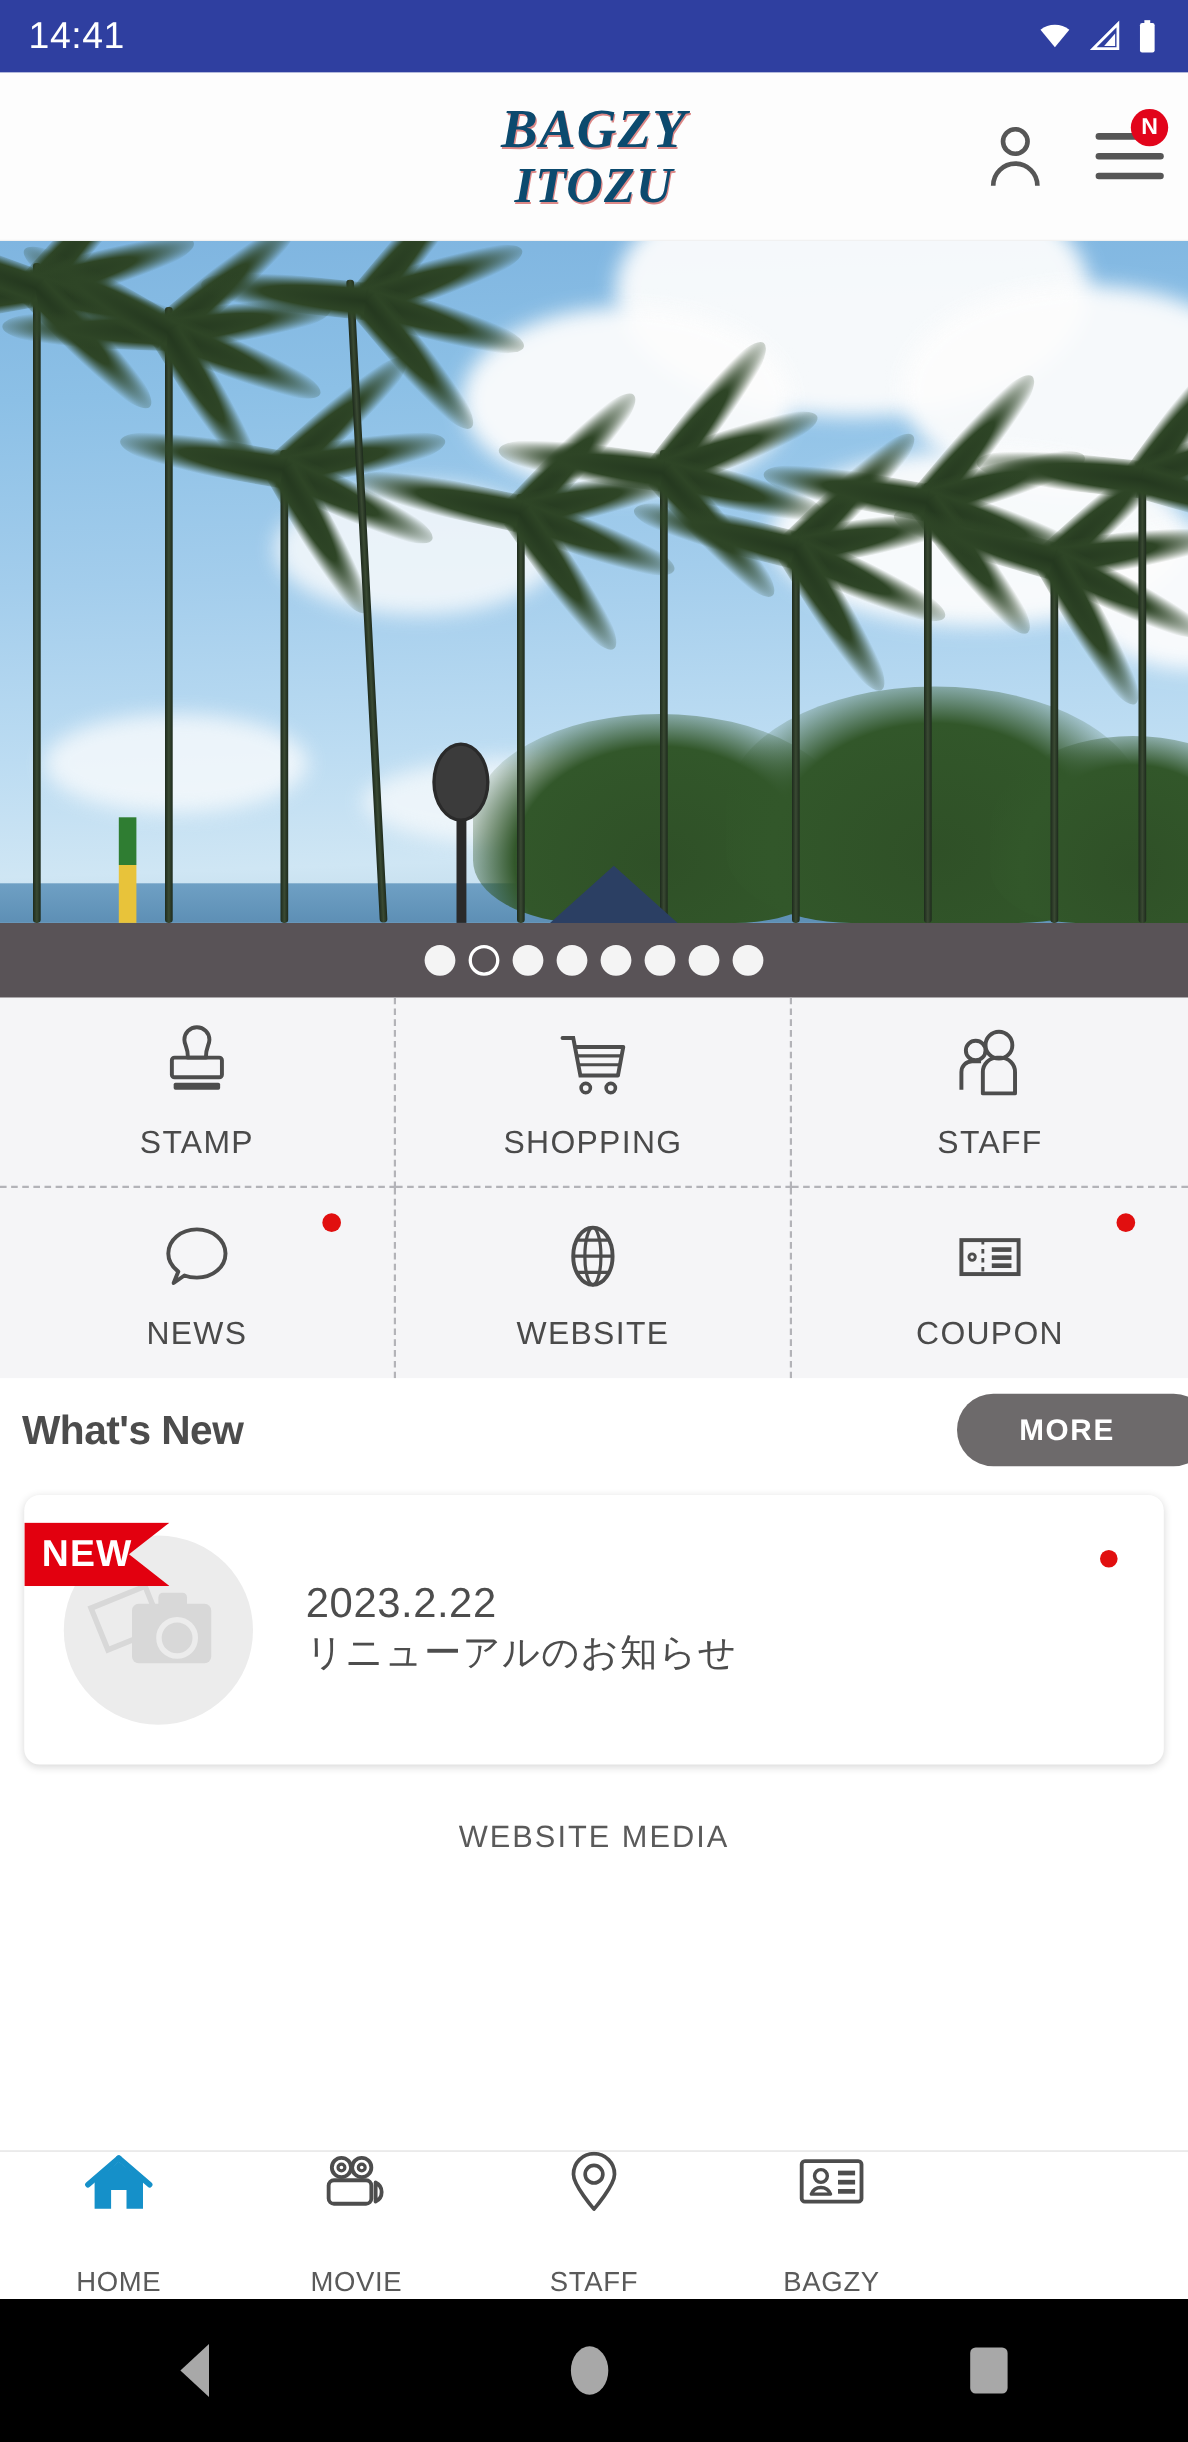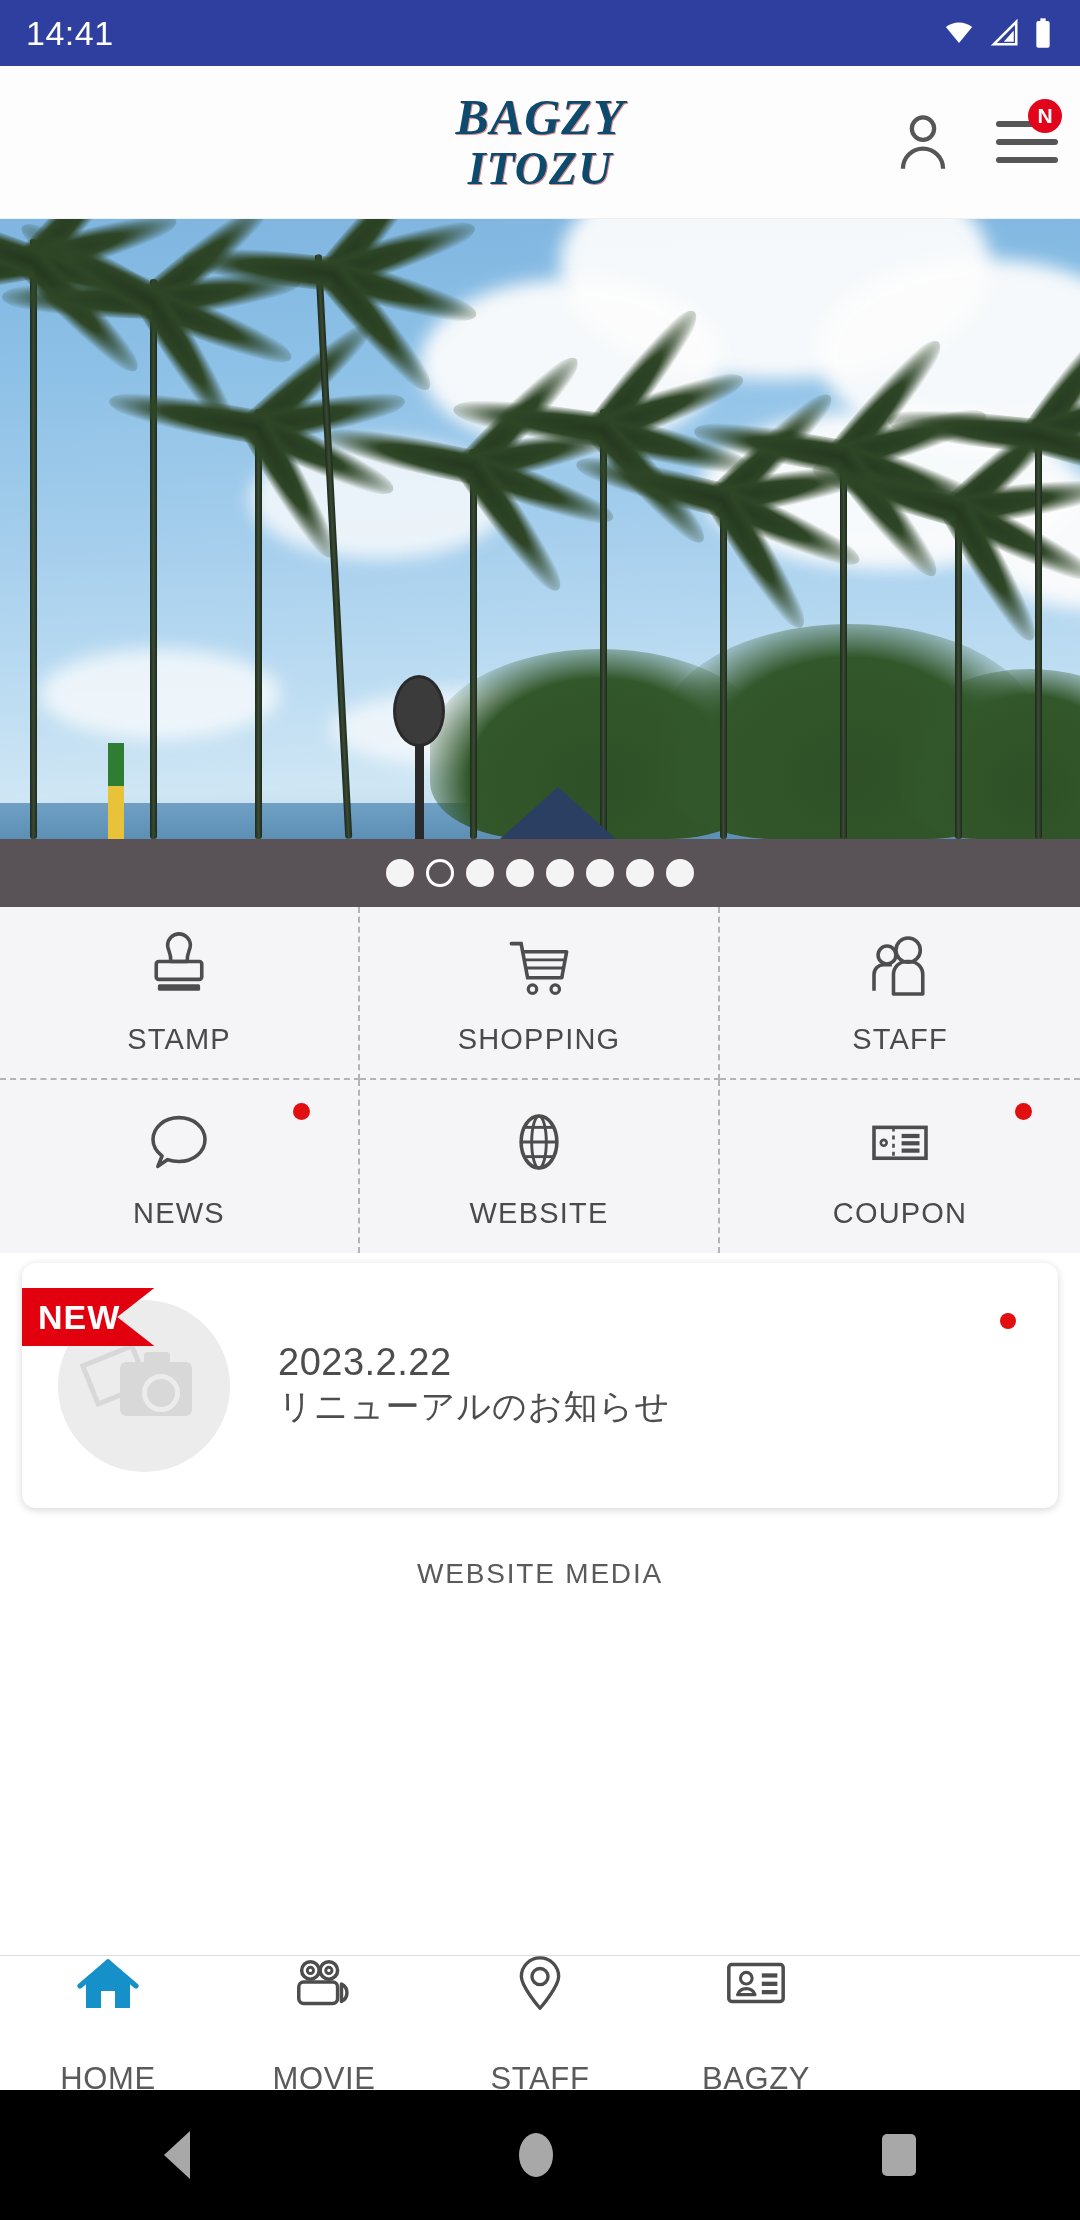--- a/index.html
+++ b/index.html
@@ -209,21 +209,21 @@
   
   .bottomnav {
     position: absolute; left: 0; right: 0; bottom: 130px; height: 135px;
     background: #ffffff; border-top: 1px solid #dcdcdc;
     display: grid; grid-template-columns: repeat(5,1fr);
   }
   .nav-item {
     display: flex; flex-direction: column;
     align-items: center; justify-content: center; gap: 10px;
   }
-  .nav-label { font-size: 31px; color: #5a5a5a; letter-spacing: .6px; margin-top: 39px; }
+  .nav-label { font-size: 25px; color: #5a5a5a; letter-spacing: .6px; margin-top: 39px; }
   .nav-item.active .nav-label { color: #5a5a5a; }
 
   
   .androidnav {
     position: absolute; left: 0; right: 0; bottom: 0; height: 130px;
     background: #000000;
     display: flex; align-items: center; justify-content: space-around;
   }
   .and-back {
     width: 0; height: 0;
@@ -456,20 +456,24 @@
         <line x1="20" y1="15" x2="20" y2="34" stroke="#4d4d4d" stroke-width="1.6" stroke-dasharray="2.5 2.5"></line>
         <circle cx="14" cy="24.5" r="1.8" fill="none" stroke="#4d4d4d" stroke-width="1.6"></circle>
         <rect x="25" y="19" width="11" height="2.6" fill="#4d4d4d"></rect>
         <rect x="25" y="23.5" width="11" height="2.6" fill="#4d4d4d"></rect>
         <rect x="25" y="28" width="11" height="2.6" fill="#4d4d4d"></rect>
       </svg>
       <div class="cell-label">COUPON</div>
     </div>
   </div>
 
+  <div class="whatsnew">
+    <div class="wn-title">What's New</div>
+    <div class="more-btn">MORE</div>
+  </div>
 
   <div class="news-area">
     <div class="news-card">
       <div class="ribbon">NEW</div>
       <div class="thumb">
         <div class="ph-photo"></div>
         <div class="ph-cam"></div>
       </div>
       <div class="news-text">
         <div class="news-date">2023.2.22</div>

